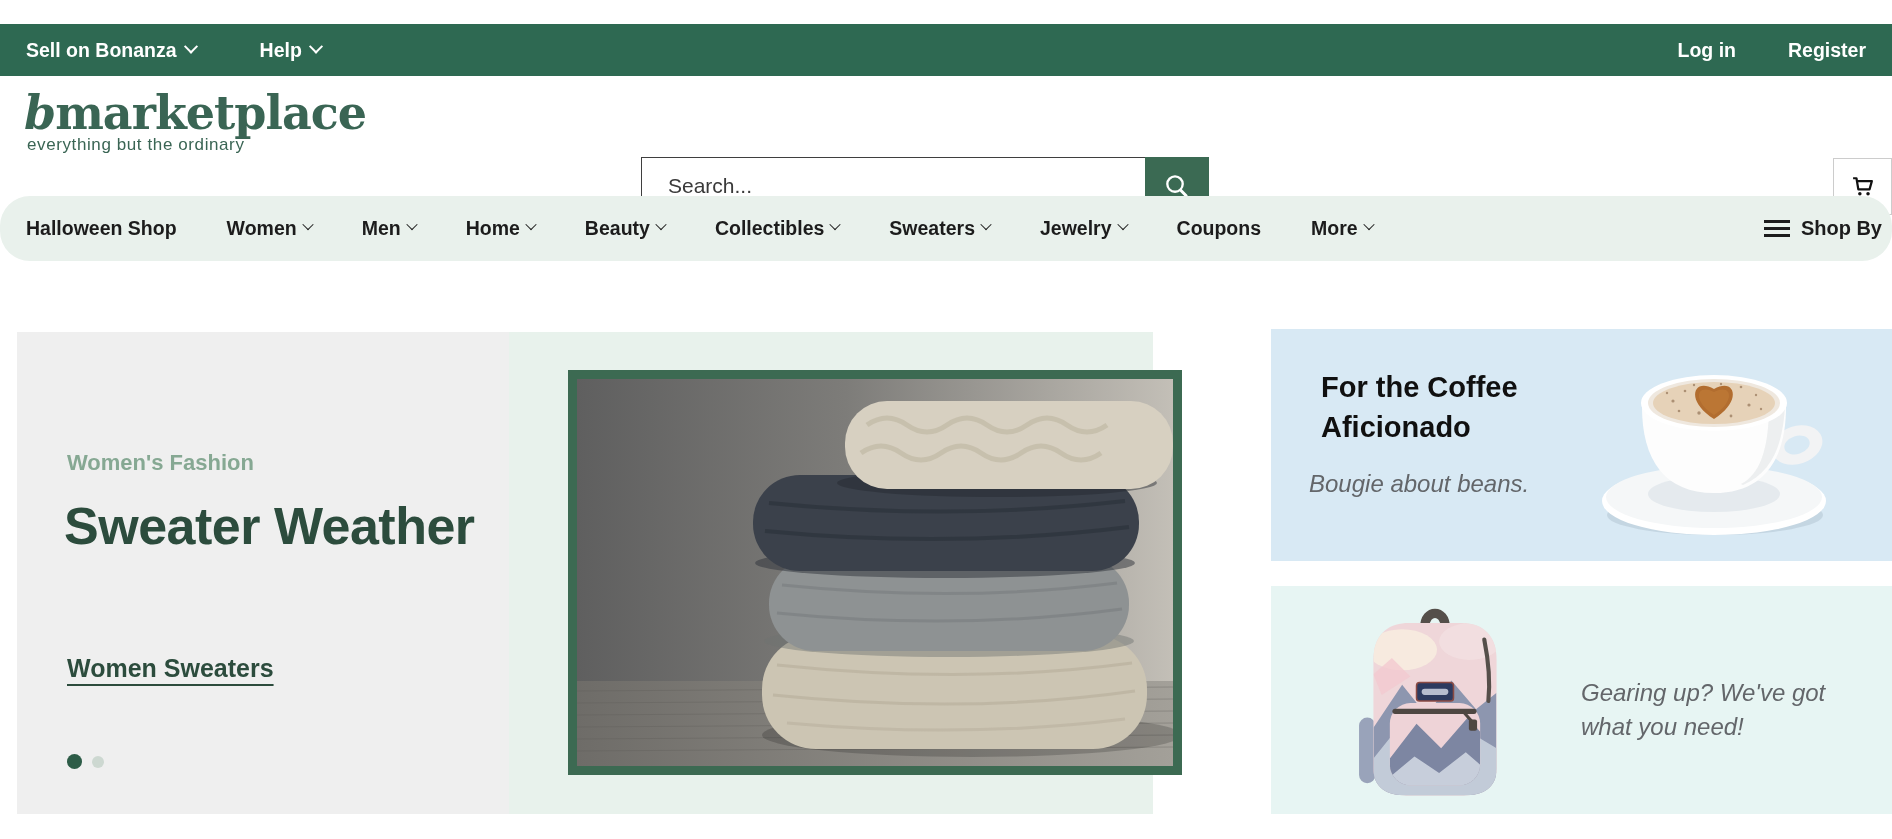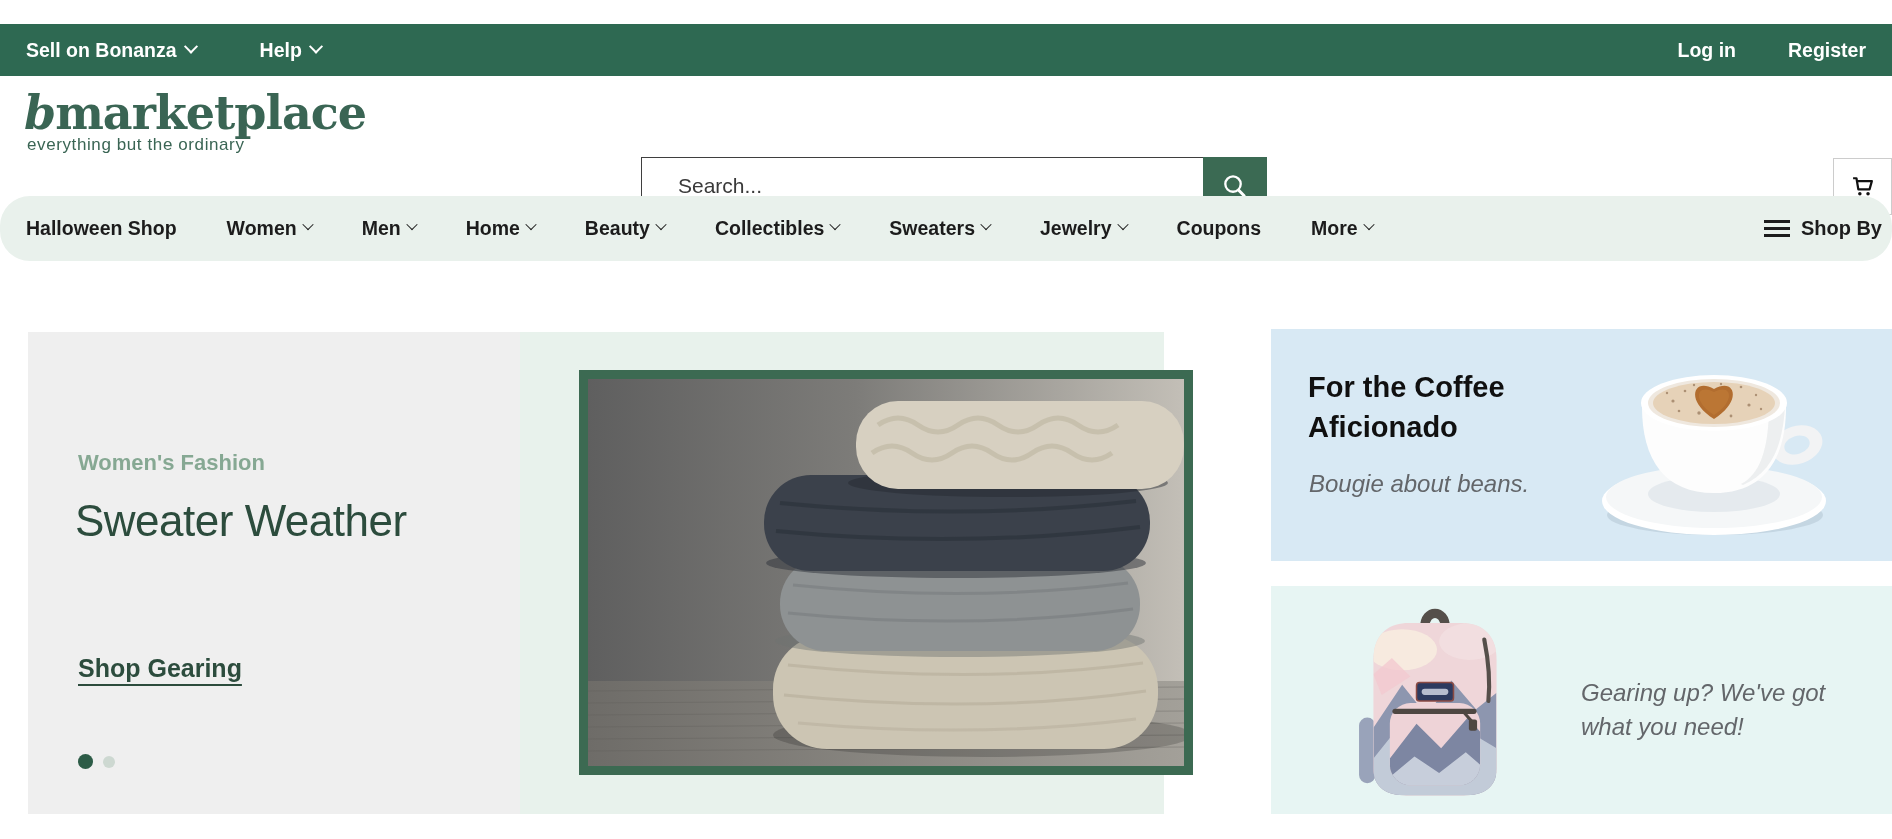--- a/index.html
+++ b/index.html
@@ -20,64 +20,64 @@
 
   
   .header{position:absolute;left:0;top:52px;width:100%;height:120px;background:#fff;}
   .logo{position:absolute;left:24px;top:12px;cursor:pointer;}
   .logo-text{font-family:"DejaVu Serif","Liberation Serif",serif;font-weight:700;font-size:46px;
              color:#3a6554;line-height:1.1;letter-spacing:-1px;}
   .logo-b{font-style:italic;}
   .logo-tagline{font-size:17px;color:#3a6554;letter-spacing:.6px;margin-top:-4px;margin-left:3px;}
 
   .search{position:absolute;left:641px;top:81px;display:flex;height:58px;}
-  .search input{width:562px;height:58px;box-sizing:border-box;border:1px solid #3f3f3f;border-right:none;
-                padding:0 0 0 36px;font-size:21px;color:#222;outline:none;background:#fff;
+  .search input{width:504px;height:58px;box-sizing:border-box;border:1px solid #3f3f3f;border-right:none;
+                padding:0 0 0 26px;font-size:21px;color:#222;outline:none;background:#fff;
                 font-family:"Liberation Sans","DejaVu Sans",sans-serif;}
   .search input::placeholder{color:#3a3a3a;opacity:1;}
   .search-btn{width:64px;height:58px;background:#3b6a53;border:none;display:flex;align-items:center;
               justify-content:center;cursor:pointer;}
 
   .cart-box{position:absolute;left:1833px;top:82px;width:57px;height:55px;border:1px solid #ccc;
             background:#fff;display:flex;align-items:center;justify-content:center;cursor:pointer;}
 
   
   .nav{position:absolute;left:0;top:172px;width:100%;height:65px;background:#e9f1ec;
        display:flex;align-items:center;padding:0 10px 0 26px;box-sizing:border-box;
        font-size:19.5px;font-weight:600;color:#1c1c1c;border-radius:30px;}
   .nav-item{display:flex;align-items:center;cursor:pointer;white-space:nowrap;}
   .nav-item + .nav-item{margin-left:50px;}
   .shopby{margin-left:auto;display:flex;align-items:center;cursor:pointer;font-weight:700;font-size:20px;}
   .hamburger{display:inline-block;margin-right:11px;}
   .hamburger span{display:block;width:26px;height:3px;background:#1c1c1c;margin:4px 0;}
 
   
-  .hero{position:absolute;left:28px;top:308px;width:1136px;height:482px;
+  .hero{position:absolute;left:17px;top:308px;width:1136px;height:482px;
         background:linear-gradient(90deg,#efefef 0,#efefef 492px,#e8f2ec 492px,#e8f2ec 100%);}
   .hero-category{position:absolute;left:50px;top:118px;font-size:22px;font-weight:600;color:#86a893;}
-  .hero-title{position:absolute;left:47px;top:164px;font-size:44px;font-weight:400;color:#2c4c3d;
+  .hero-title{position:absolute;left:47px;top:164px;font-size:52px;font-weight:700;color:#2c4c3d;
               letter-spacing:-.5px;}
   .hero-subtitle{position:absolute;left:50px;top:254px;font-size:24px;color:#8caa98;white-space:nowrap;}
   .hero-cta{position:absolute;left:50px;top:322px;font-size:25px;font-weight:600;color:#2c4c3d;
             text-decoration:underline;text-underline-offset:7px;text-decoration-thickness:2px;cursor:pointer;}
   .hero-dots{position:absolute;left:50px;top:422px;display:flex;align-items:center;gap:10px;}
   .dot{border-radius:50%;cursor:pointer;}
   .dot.active{width:15px;height:15px;background:#2d5c47;}
   .dot.inactive{width:12px;height:12px;background:#cdd8d1;}
   .hero-frame{position:absolute;left:551px;top:38px;width:614px;height:405px;
               border:9px solid #3c6a52;box-sizing:border-box;overflow:hidden;}
   .hero-frame svg{display:block;width:100%;height:100%;}
 
   
   .card{position:absolute;left:1271px;width:621px;cursor:pointer;}
   .card-coffee{top:305px;height:232px;background:#d8e9f4;}
   .card-school{top:562px;height:228px;background:#e7f5f3;}
   .card-title{position:absolute;font-size:29px;font-weight:700;color:#101010;line-height:1.38;}
   .card-sub{position:absolute;font-size:24px;color:#63666a;line-height:34px;font-style:italic;}
-  .card-coffee .card-title{left:37px;top:38px;width:245px;}
+  .card-coffee .card-title{left:50px;top:38px;width:245px;}
   .card-coffee .card-sub{left:38px;top:138px;}
   .coffee-art{position:absolute;left:310px;top:14px;width:258px;height:204px;}
   .card-school .card-title{left:310px;top:38px;}
   .card-school .card-sub{left:310px;top:90px;width:272px;}
   .backpack-art{position:absolute;left:86px;top:10px;width:156px;height:206px;}
 </style>
 </head>
 <body>
 
 <div id="screen">
@@ -167,21 +167,21 @@
           <span></span>
           <span></span>
         </span>
       <span>Shop By</span>
     </div>
   </div>
 
   <div class="hero">
     <div class="hero-category">Women's Fashion</div>
     <div class="hero-title">Sweater Weather</div>
-    <a class="hero-cta">Shop Gearing</a>
+    <a class="hero-cta">Women Sweaters</a>
     <div class="hero-dots">
       <span class="dot active"></span>
       <span class="dot inactive"></span>
     </div>
 
     <div class="hero-frame">
 
       <svg viewBox="0 0 596 387" preserveAspectRatio="none">
         <defs>
           <linearGradient id="swBg" x1="0" y1="0" x2="1" y2="0">

